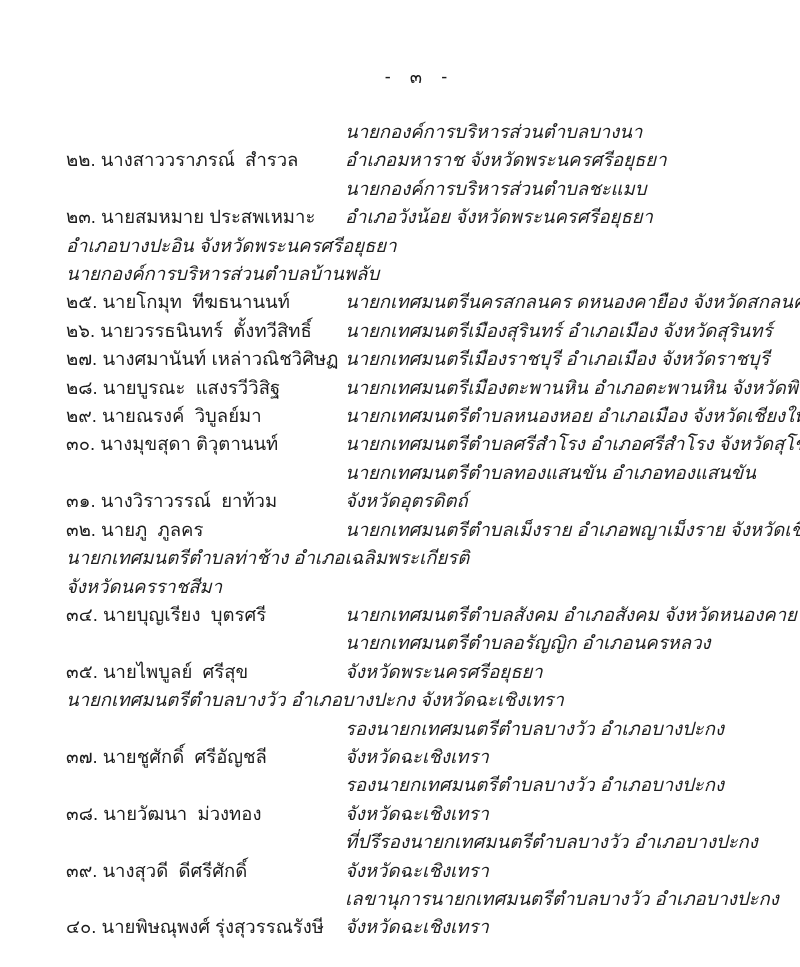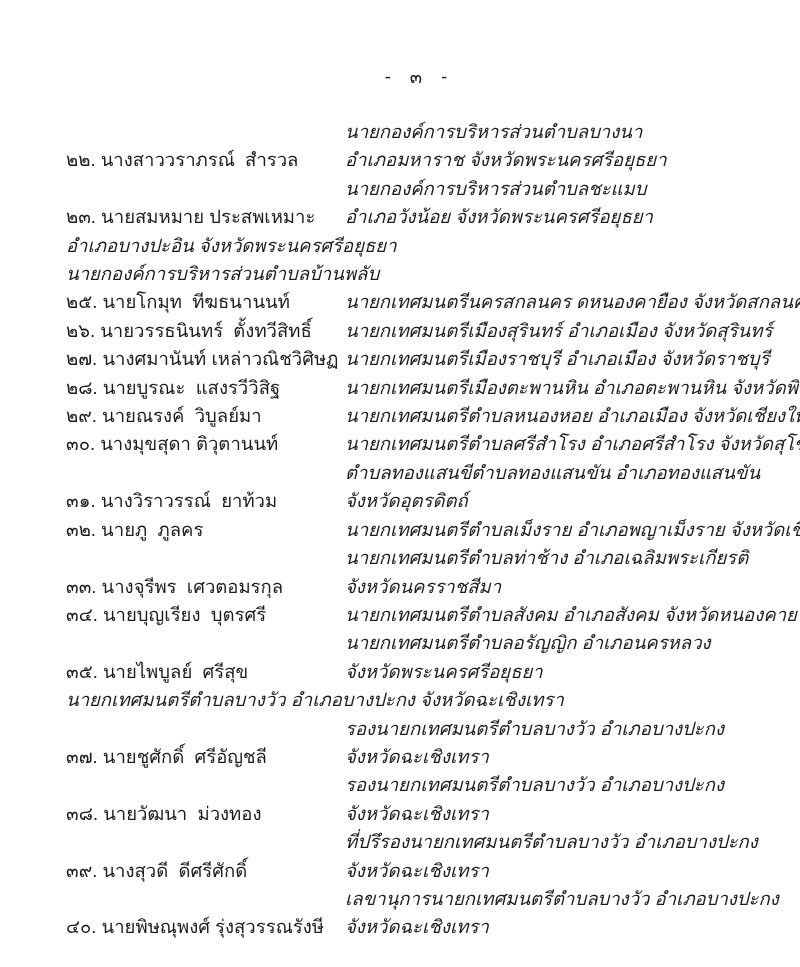--- a/index.html
+++ b/index.html
@@ -117,34 +117,33 @@
   <div class="row">
     <div class="cell-name">๓๐. นางมุขสุดา ติวุตานนท์</div>
     <div class="cell-position">
           <div class="pos-line">นายกเทศมนตรีตำบลศรีสำโรง อำเภอศรีสำโรง จังหวัดสุโขทัย</div>
         </div>
   </div>
 
   <div class="row">
     <div class="cell-name">๓๑. นางวิราวรรณ์  ยาท้วม</div>
     <div class="cell-position">
-          <div class="pos-line">ตำบลทองแสนขีตำบลทองแสนขัน อำเภอทองแสนขัน</div>
+          <div class="pos-line">นายกเทศมนตรีตำบลทองแสนขัน อำเภอทองแสนขัน</div>
           <div class="pos-line">จังหวัดอุตรดิตถ์</div>
         </div>
   </div>
 
   <div class="row">
     <div class="cell-name">๓๒. นายภู  ภูลคร</div>
     <div class="cell-position">
           <div class="pos-line">นายกเทศมนตรีตำบลเม็งราย อำเภอพญาเม็งราย จังหวัดเชียงราย</div>
         </div>
   </div>
 
   <div class="row">
-    <div class="cell-name">๓๓. นางจุรีพร  เศวตอมรกุล</div>
     <div class="cell-position">
           <div class="pos-line">นายกเทศมนตรีตำบลท่าช้าง อำเภอเฉลิมพระเกียรติ</div>
           <div class="pos-line">จังหวัดนครราชสีมา</div>
         </div>
   </div>
 
   <div class="row">
     <div class="cell-name">๓๔. นายบุญเรียง  บุตรศรี</div>
     <div class="cell-position">
           <div class="pos-line">นายกเทศมนตรีตำบลสังคม อำเภอสังคม จังหวัดหนองคาย</div>

